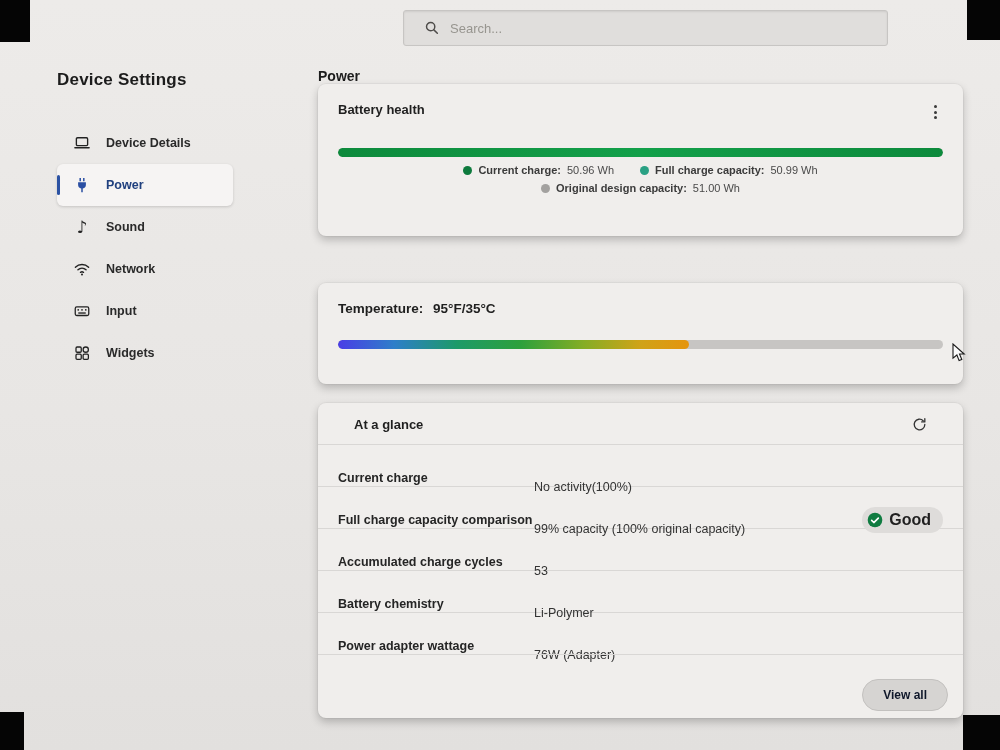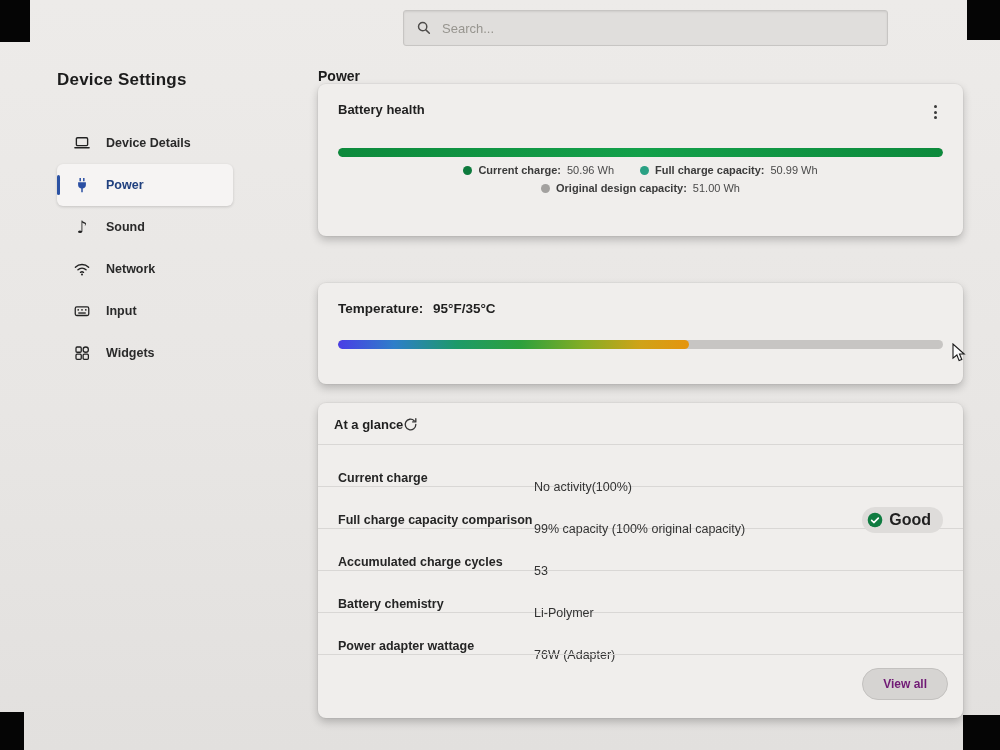--- a/index.html
+++ b/index.html
@@ -14,21 +14,21 @@
   .corner { position:absolute; background:#050505; z-index:50; }
   .corner.tl { left:0; top:0; width:30px; height:42px; }
   .corner.tr { right:0; top:0; width:33px; height:40px; }
   .corner.bl { left:0; bottom:0; width:24px; height:38px; }
   .corner.br { right:0; bottom:0; width:37px; height:35px; }
 
   
   .searchbar {
     position:absolute; left:403px; top:10px; width:485px; height:36px;
     background:#e0dedc; border:1px solid #c7c5c3; border-radius:3px;
-    display:flex; align-items:center; gap:10px; padding:0 12px;
+    display:flex; align-items:center; gap:10px; padding:0 20px;
     box-shadow:0 1px 2px rgba(0,0,0,0.08) inset;
   }
   .searchbar input {
     flex:1; border:none; outline:none; background:transparent;
     font-family:inherit; font-size:13px; color:#5b5957;
   }
   .searchbar input::placeholder { color:#97958f; }
 
   
   .sidebar { position:absolute; left:57px; top:70px; width:176px; }
@@ -83,39 +83,39 @@
   .temp-line .lbl { font-weight:600; }
   .temp-line .val { font-weight:600; margin-left:6px; }
   .temp-track { margin-top:24px; height:9px; border-radius:5px; background:#c7c5c3; overflow:hidden; }
   .temp-fill {
     height:100%; border-radius:5px;
     background:linear-gradient(90deg,#4a3de6 0%, #2e7ec9 16%, #1d9a68 34%, #2da03c 52%, #85ad25 70%, #cfa318 86%, #e5940e 100%);
   }
 
   
   #card-glance { top:403px; height:315px; }
-  .glance-head { display:flex; align-items:center; justify-content:flex-start; padding:14px 16px 12px; }
+  .glance-head { display:flex; align-items:center; justify-content:space-between; padding:14px 36px 12px; }
   .refresh-btn { cursor:pointer; display:flex; align-items:center; }
   .glance-row {
     display:grid; grid-template-columns:196px 1fr auto; align-items:center;
     height:42px; padding:16px 20px; border-top:1px solid #d9d7d5;
     font-size:12.5px; white-space:nowrap;
   }
   .glance-row .rl { font-weight:600; color:#252525; }
   .glance-row .rv { color:#333;margin-top:19px; }
   .badge {
     display:flex; align-items:center; gap:6px;
     background:#dedcda; border-radius:13px; padding:4px 12px 4px 5px;
     font-size:16px; font-weight:600; color:#1f1f1f;
   }
   .glance-foot { border-top:1px solid #d9d7d5; height:62px; position:relative; }
   .view-all {
-    position:absolute; right:15px; bottom:16px;
+    position:absolute; right:15px; bottom:5px;
     background:#d6d4d2; border:1px solid #c3c1bf; border-radius:16px;
-    padding:8px 20px; font-size:12px; font-weight:600; color:#701a75;
+    padding:8px 20px; font-size:12px; font-weight:600; color:#0f172a;
     cursor:pointer; font-family:inherit;
   }
 
   .cursor { position:absolute; left:952px; top:343px; z-index:60; pointer-events:none; }
 </style>
 </head>
 <body>
 
 <div class="corner tl"></div>
 <div class="corner tr"></div>

